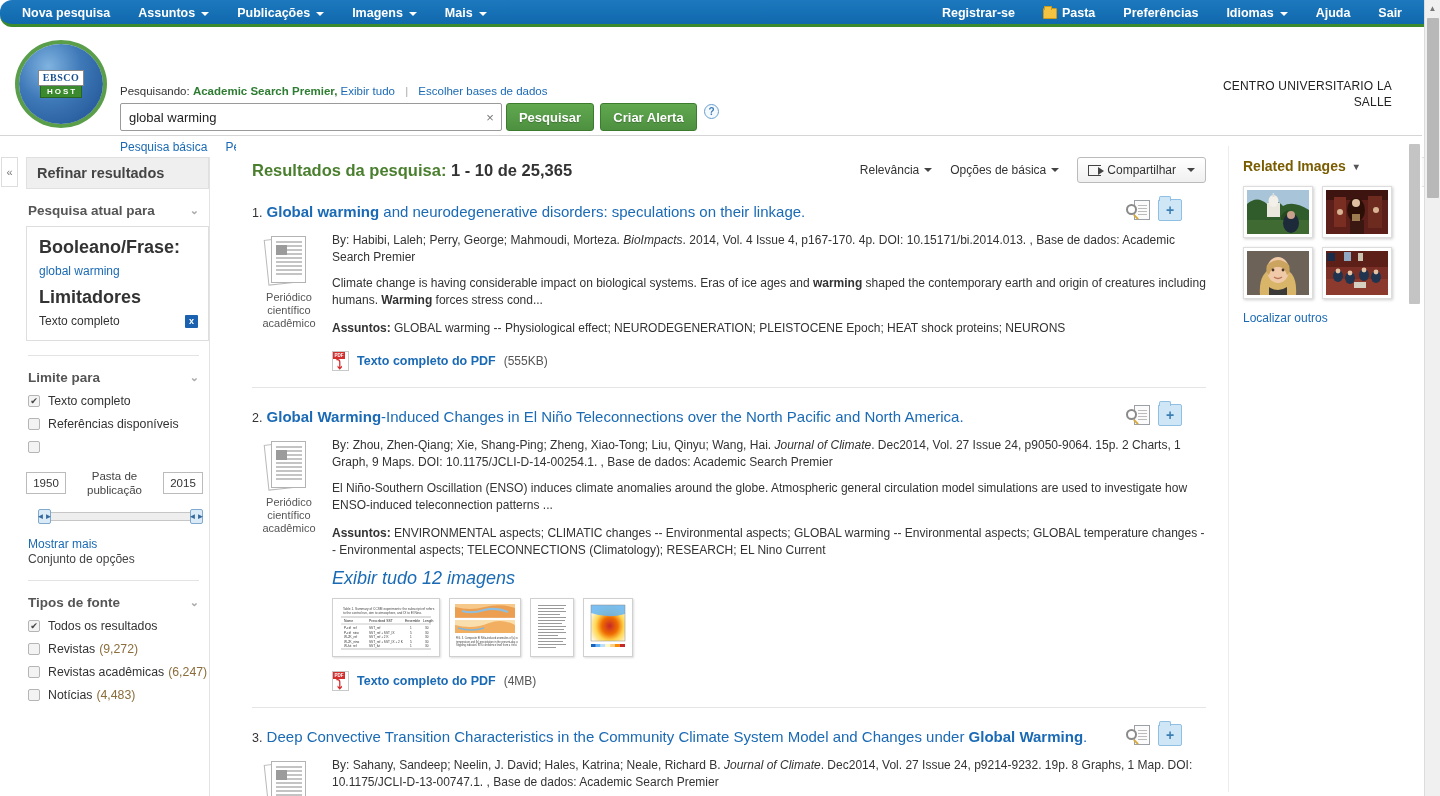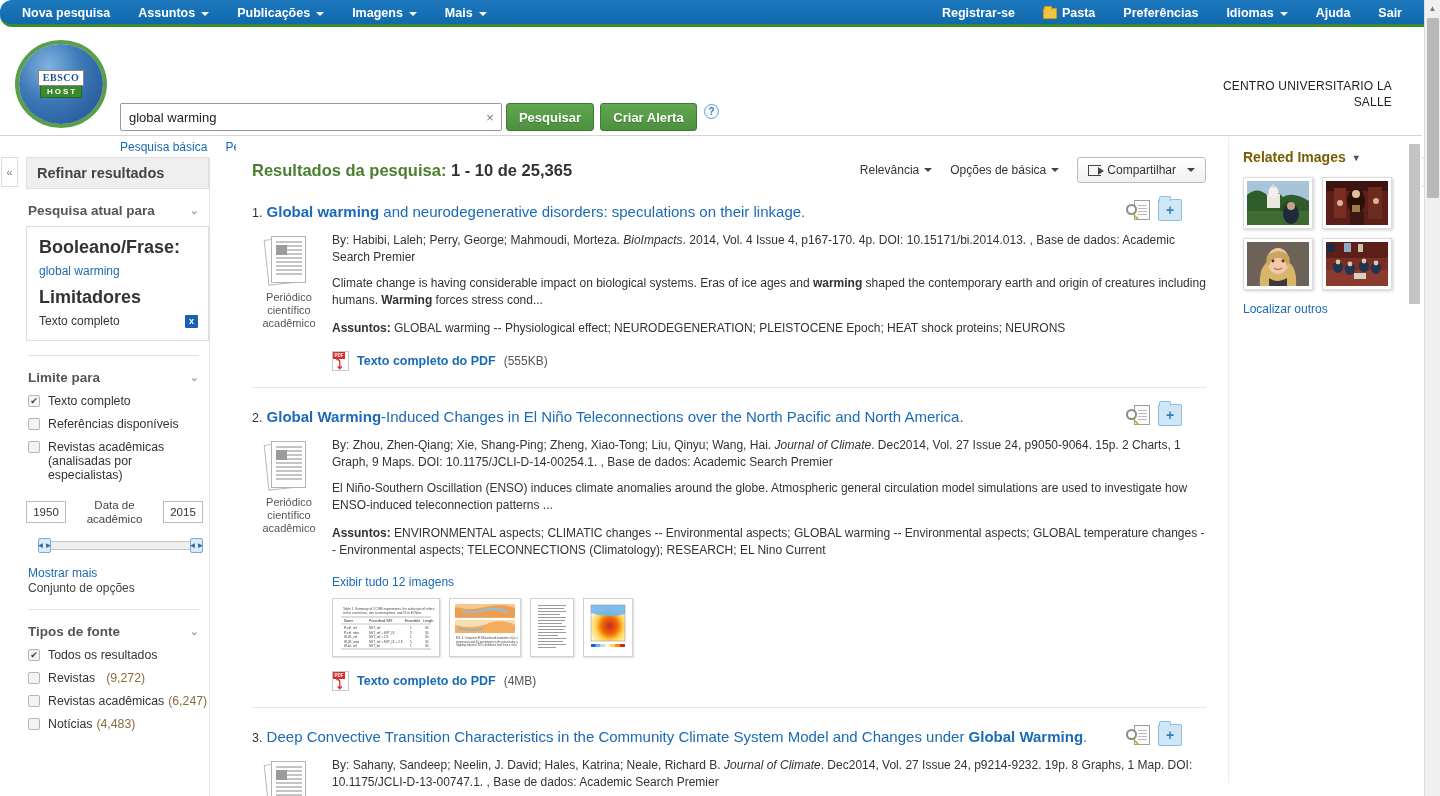--- a/index.html
+++ b/index.html
@@ -193,34 +193,34 @@
     box-shadow:0 4px 0 #c4c4c4,0 8px 0 #c4c4c4,0 12px 0 #c4c4c4,0 16px 0 #c4c4c4,0 20px 0 #c4c4c4,0 24px 0 #c4c4c4,0 28px 0 #c4c4c4,0 32px 0 #c4c4c4;}
   .jicon .p2:after{content:"";position:absolute;left:4px;top:8px;width:11px;height:10px;background:#9b9b9b;}
   .jlabel { font-size:11px; color:#555; line-height:13px; margin-top:5px; }
   .rmeta { flex:1; padding-left:6px; }
   .rline { font-size:12px; line-height:17px; color:#333; }
   .rline i { font-style:italic; }
   .rabs { font-size:12px; line-height:17px; color:#333; margin-top:9px; }
   .rabs b { font-weight:bold; }
   .rsub { font-size:12px; line-height:17px; color:#333; margin-top:11px; }
   .rsub .k { font-weight:bold; }
-  .imglink { font-size:12px; color:#1a6ab5; margin-top:16px; cursor:pointer; }
+  .imglink { font-size:18px; color:#1a6ab5; margin-top:9px; cursor:pointer;font-style:italic; }
   .thumbs { display:flex; gap:9px; margin-top:9px; }
   .thumb { background:#fff; border:1px solid #d0d0d0; padding:2px; box-shadow:1px 1px 2px rgba(0,0,0,.14); }
   .pdfrow { display:flex; align-items:center; gap:8px; margin-top:14px; }
   .pdf-ic { width:17px;height:20px;background:#fff;border:1px solid #c9c9c9;position:relative;flex:0 0 17px; }
   .pdf-ic:before{content:"PDF";position:absolute;left:0;top:0;width:12px;height:7px;background:#d32f2f;color:#fff;
     font-size:4.5px;font-weight:bold;text-align:center;line-height:7px;}
   .pdf-ic:after{content:"\2935";position:absolute;left:3px;top:6px;font-size:13px;color:#d32f2f;font-weight:bold;line-height:13px;}
   .pdf-link { font-size:12.5px; color:#1a6ab5; font-weight:bold; cursor:pointer; }
   .pdf-size { font-size:12px; color:#555; }
 
   
   #rightpanel {
-    position:absolute; left:1228px; top:137px; width:185px; height:646px; background:#fff;
+    position:absolute; left:1228px; top:146px; width:185px; height:646px; background:#fff;
     border-left:1px solid #ececec; padding:12px 0 0 14px;
   }
   #ri-head { display:flex;align-items:center;font-size:14px;font-weight:bold;color:#7a5c00;cursor:pointer; }
   #ri-grid { display:flex; flex-wrap:wrap; gap:9px; margin-top:12px; width:160px; }
   .ri-cell { background:#fff;border:1px solid #ddd;padding:3px;box-shadow:1px 1px 3px rgba(0,0,0,.2); }
   .ri-img { width:62px;height:44px;display:block; }
   #ri-more { font-size:12px;color:#1a6ab5;margin-top:12px;cursor:pointer; }
   #collapse-right {
     position:absolute; left:1408px; top:157px; width:17px;height:30px;border:1px solid #e0e0e0;
     background:#fafafa;color:#888;display:flex;align-items:center;justify-content:center;font-size:11px;cursor:pointer;
@@ -281,20 +281,27 @@
       </div>
   </div>
 </div>
 
 <div id="header">
   <div id="logo">
     <div class="lg1">EBSCO</div>
     <div class="lg2">HOST</div>
   </div>
 
+  <div id="searching-line">
+    <span class="lbl">Pesquisando:</span>
+    <span class="db">Academic Search Premier,</span>
+    <a>Exibir tudo</a>
+    <span class="sep">|</span>
+    <a>Escolher bases de dados</a>
+  </div>
 
   <div id="searchbox">
     <input type="text" value="global warming" style="">
     <span class="clearx">×</span>
   </div>
   <div class="gbtn" id="btn-search">Pesquisar</div>
   <div class="gbtn" id="btn-alert">Criar Alerta</div>
   <div id="help-q">?</div>
 
   <div id="sublinks">
@@ -334,26 +341,25 @@
   <div class="chkrow">
     <span class="chkbox on"></span>
     <span>Texto completo</span>
   </div>
   <div class="chkrow">
     <span class="chkbox"></span>
     <span>Referências disponíveis</span>
   </div>
   <div class="chkrow">
     <span class="chkbox"></span>
-    <span>Revistas acadêmicas (analisadas por especialistas)</span>
   </div>
 
   <div class="daterow">
     <span class="yrbox">1950</span>
-    <span class="dlabel">Data de acadêmico</span>
+    <span class="dlabel">Pasta de publicação</span>
     <span class="yrbox">2015</span>
   </div>
   <div class="slider">
     <div class="track"></div>
     <div class="knob" style="left:0px;">◄►</div>
     <div class="knob" style="right:0px;">◄►</div>
   </div>
 
   <div class="showmore">
     <a>Mostrar mais</a>
@@ -365,21 +371,21 @@
     <span>Tipos de fonte</span>
     <span class="chev">⌄</span>
   </div>
   <div class="chkrow">
     <span class="chkbox on"></span>
     <span>Todos os resultados</span>
   </div>
   <div class="chkrow">
     <span class="chkbox"></span>
     <span>Revistas</span>
-    <span class="cnt" style="margin-left:11px">(9,272)</span>
+    <span class="cnt" style="margin-left:4px">(9,272)</span>
   </div>
   <div class="chkrow">
     <span class="chkbox"></span>
     <span>Revistas acadêmicas</span>
     <span class="cnt" style="margin-left:4px">(6,247)</span>
   </div>
   <div class="chkrow">
     <span class="chkbox"></span>
     <span>Notícias</span>
     <span class="cnt" style="margin-left:4px">(4,483)</span>

